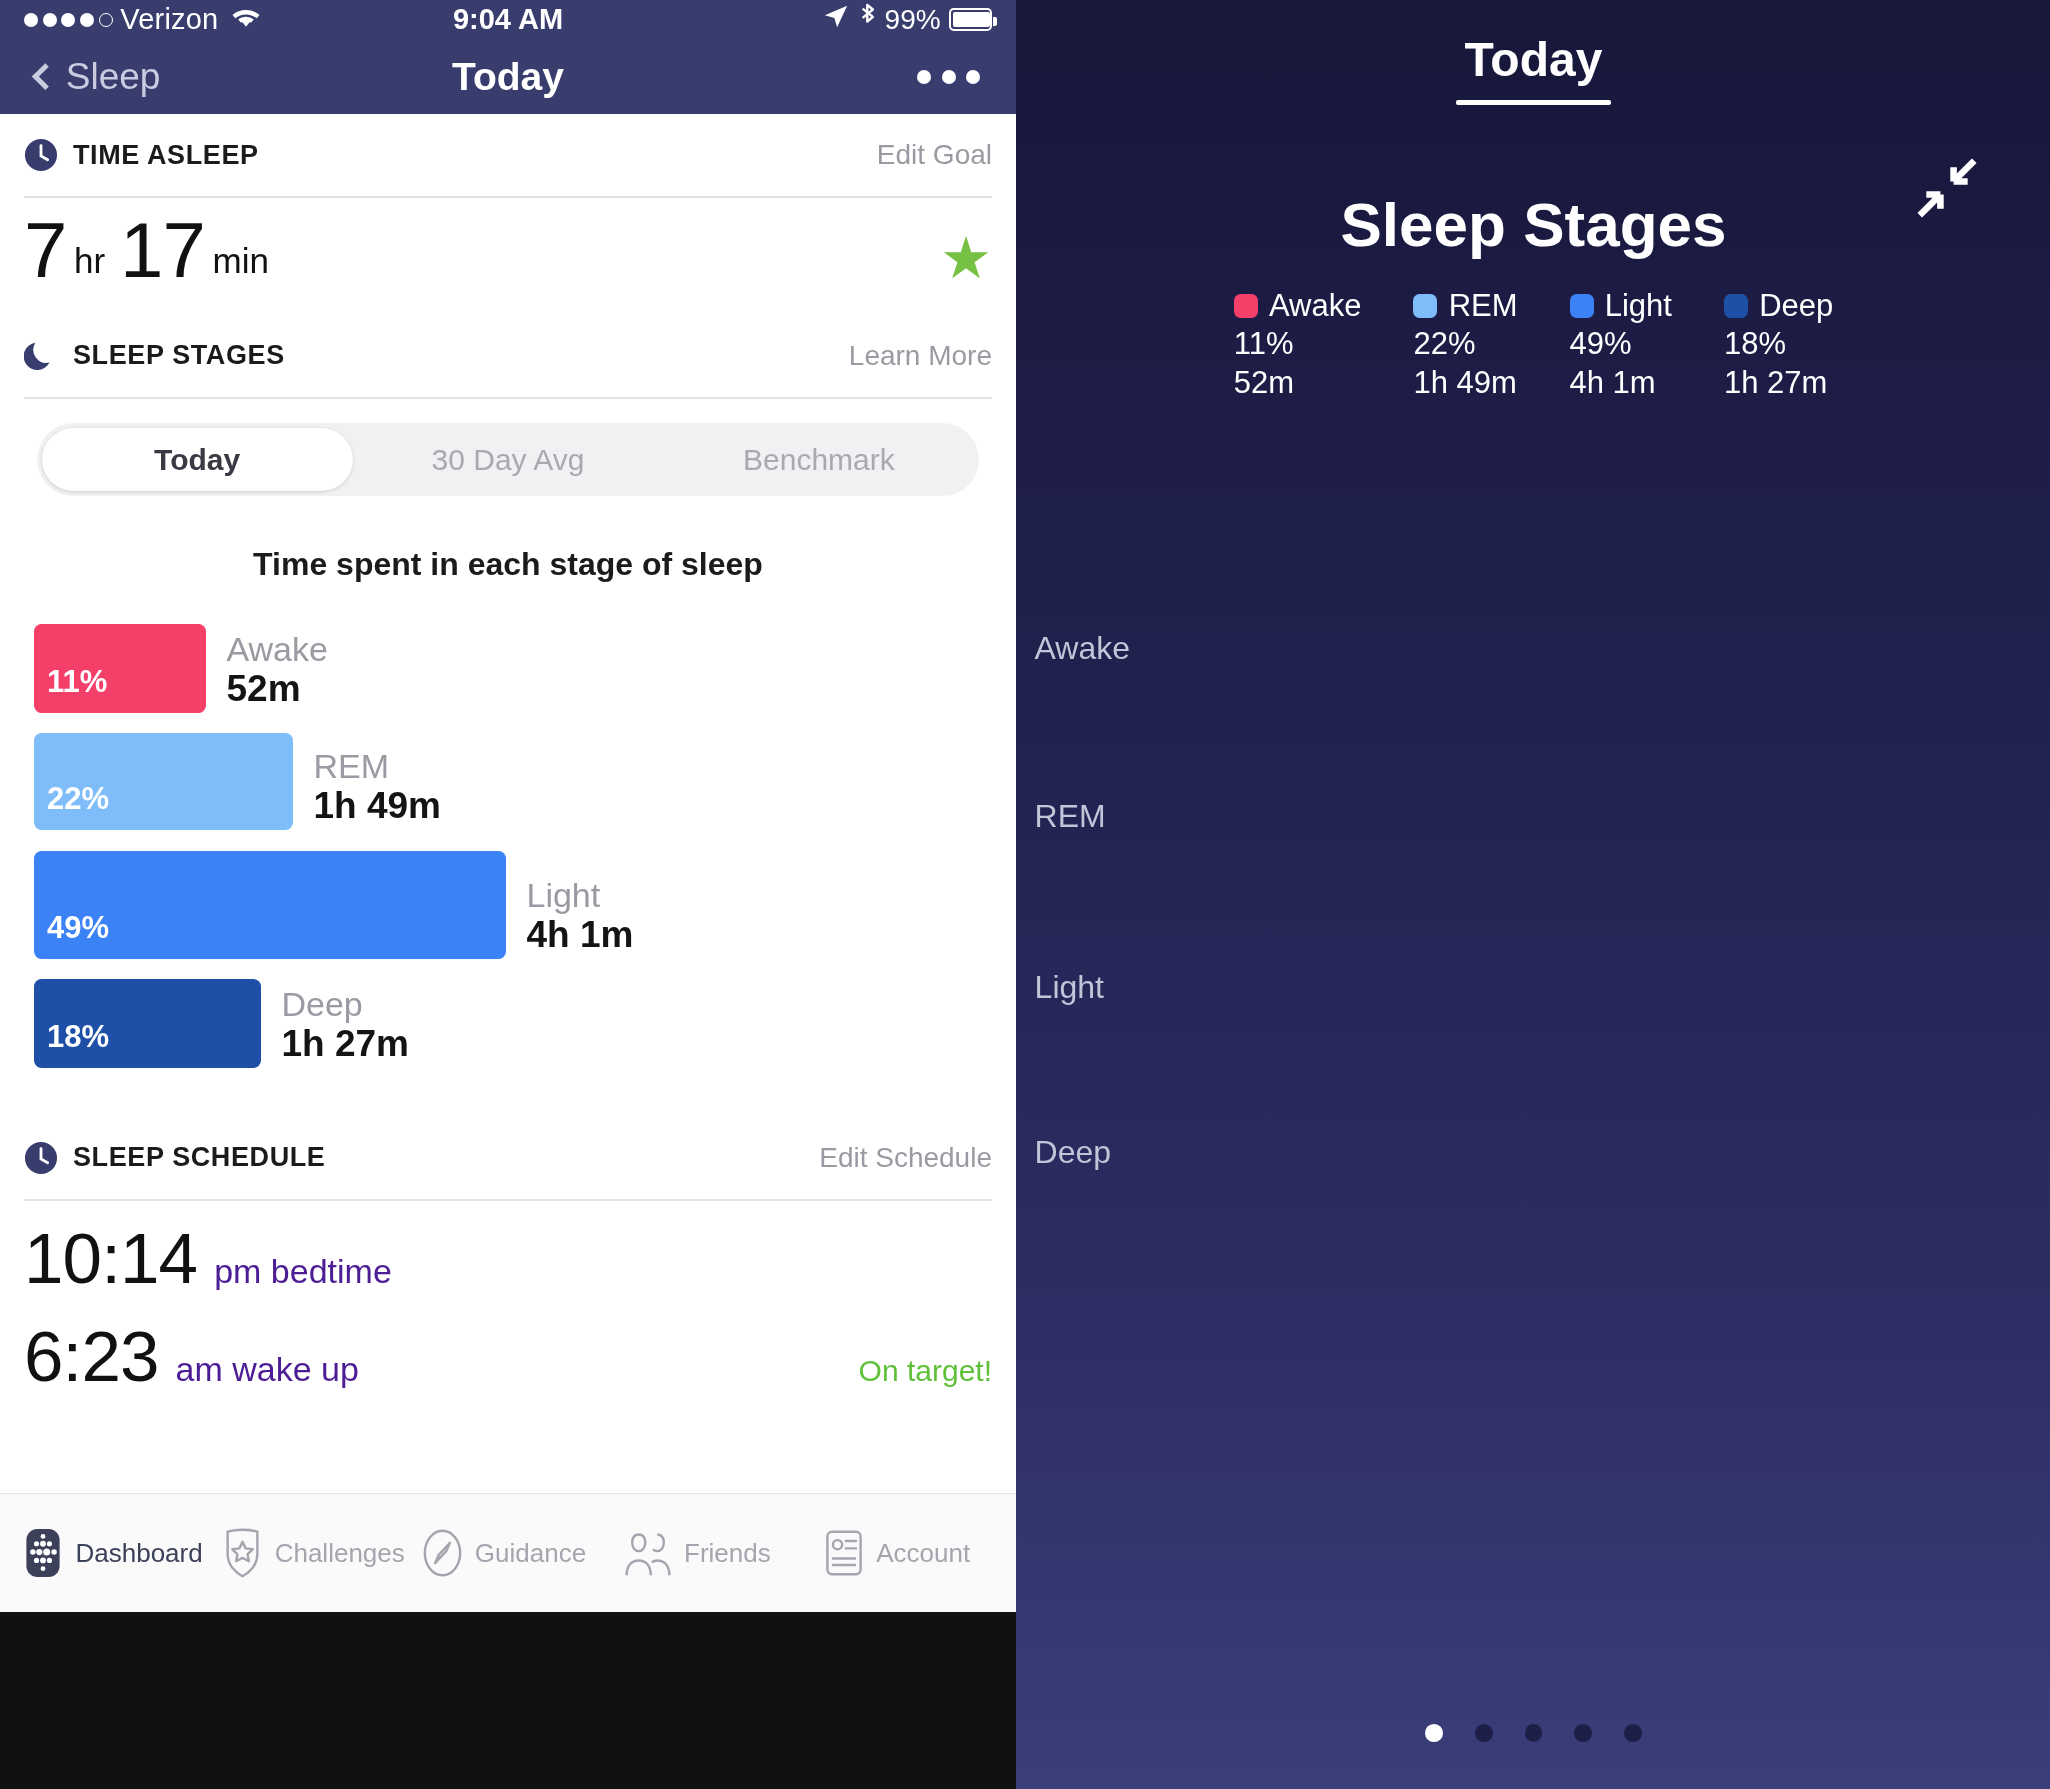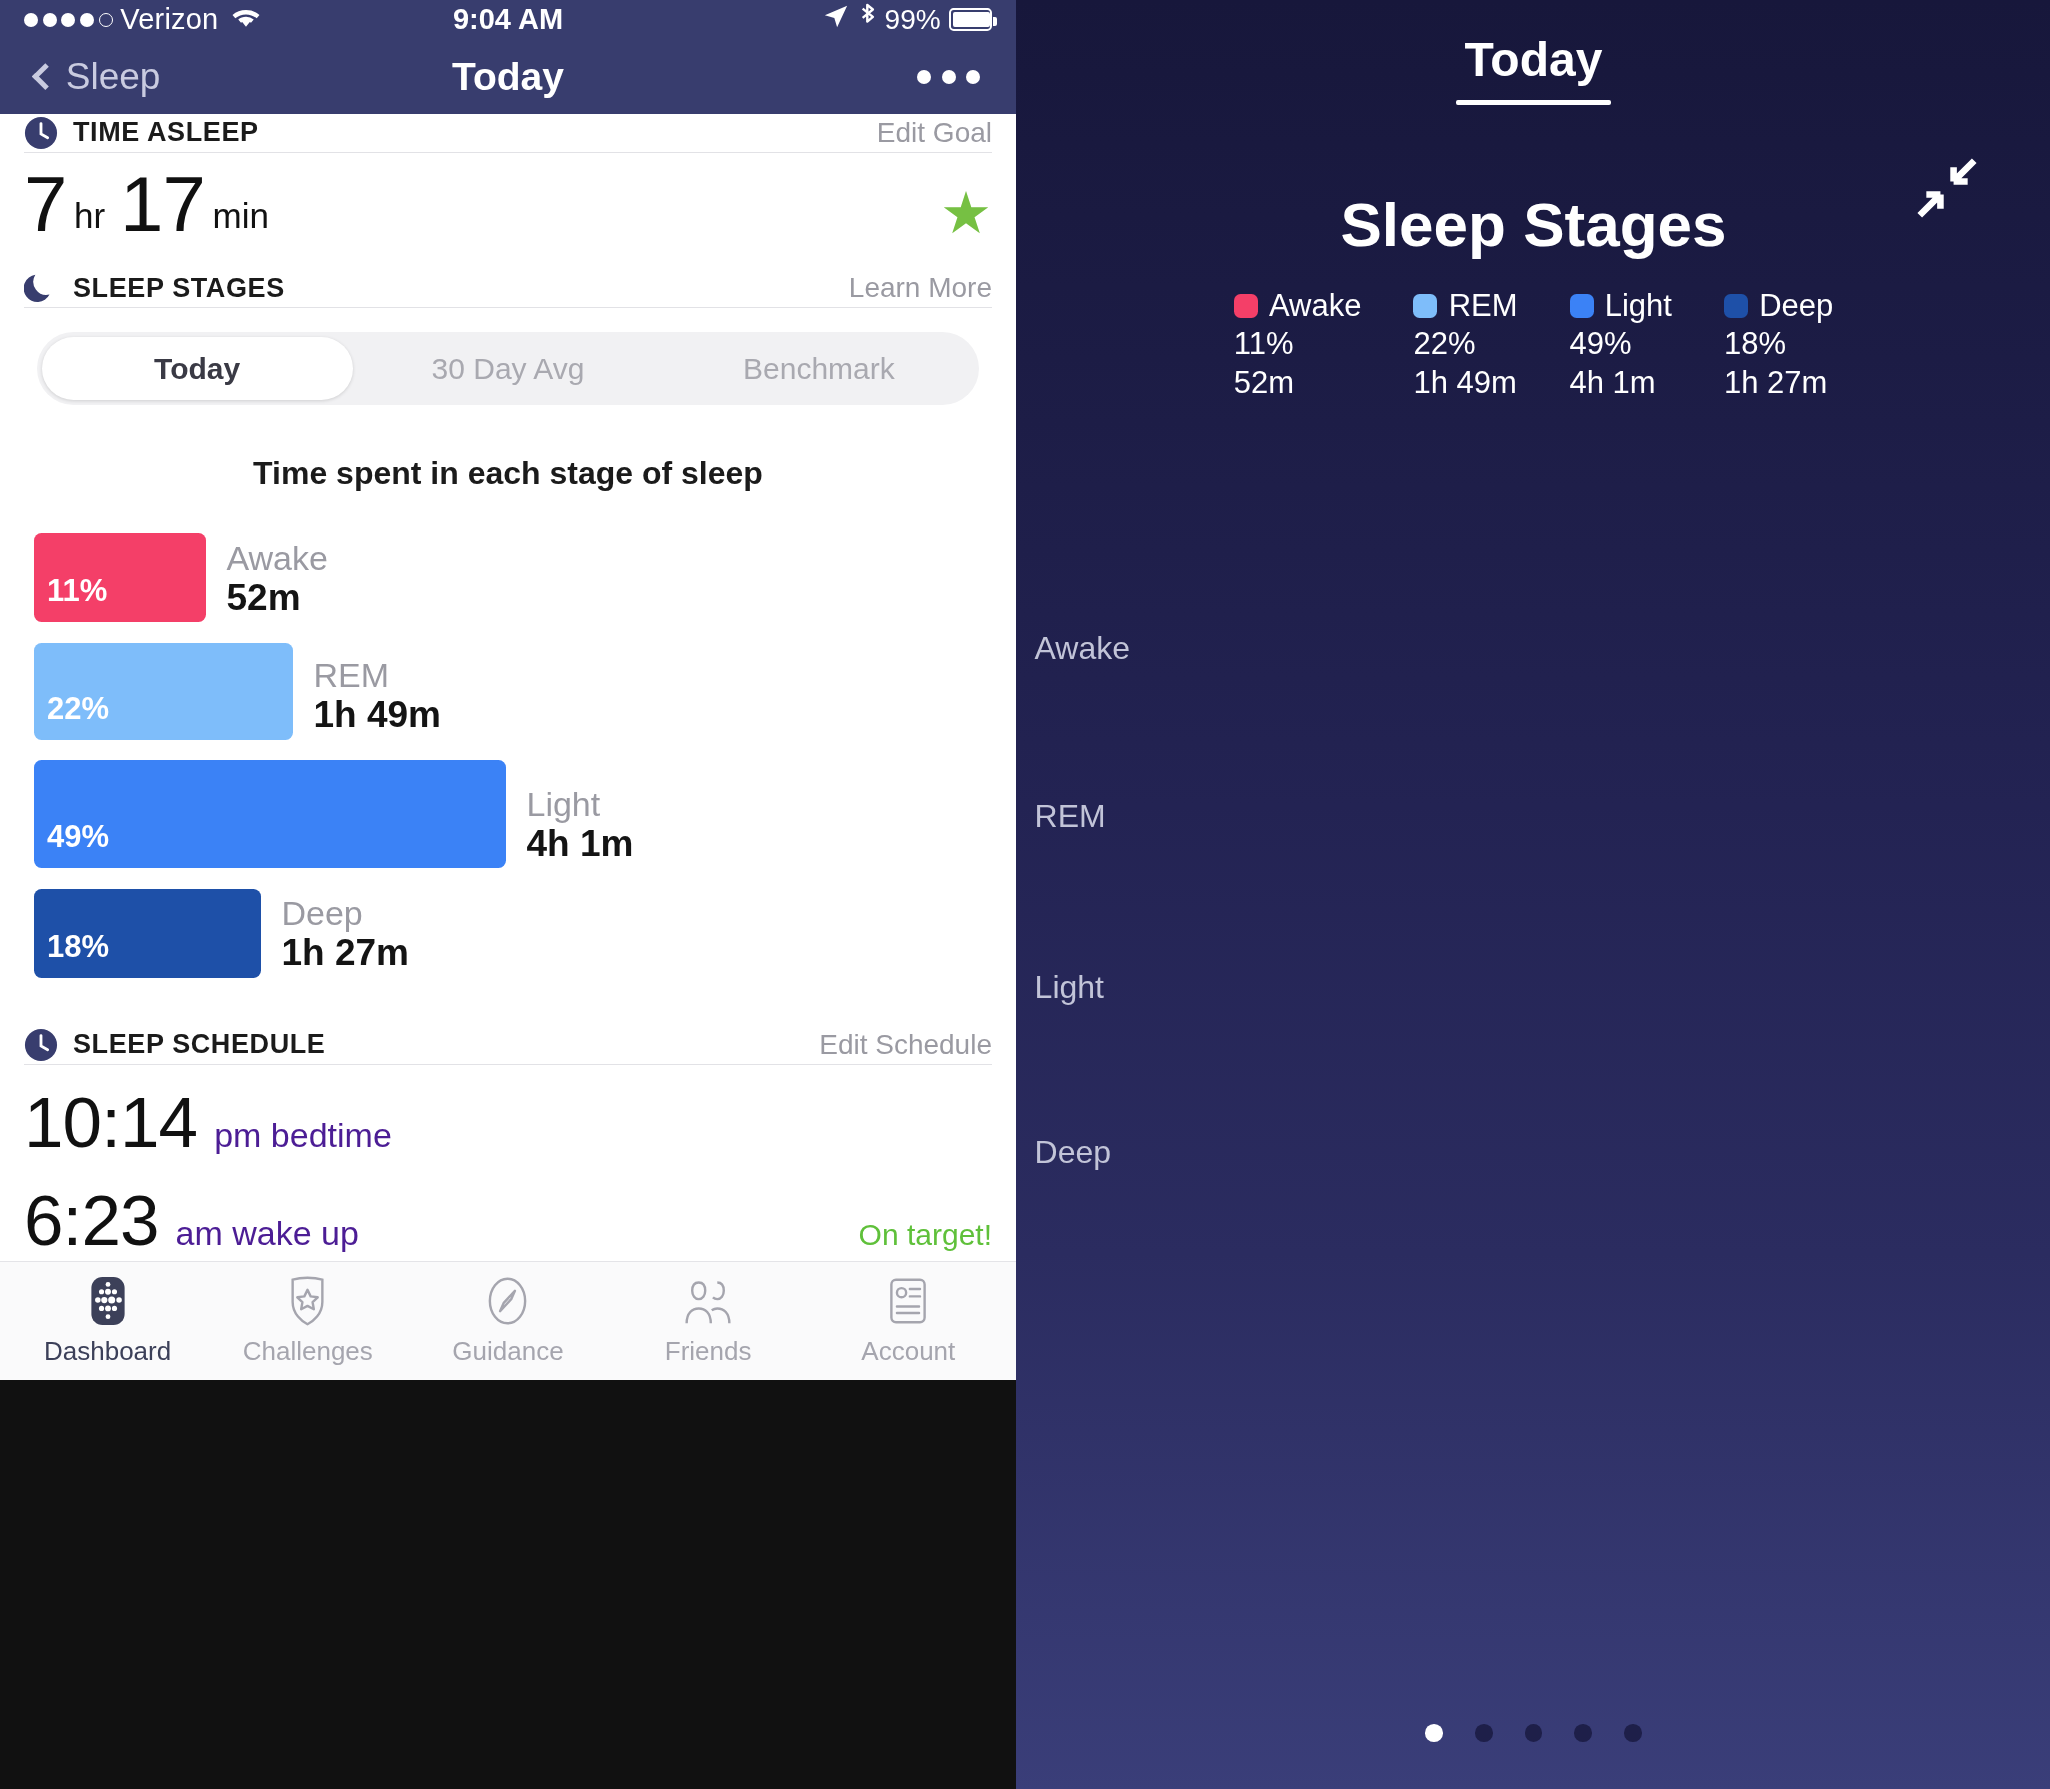--- a/index.html
+++ b/index.html
@@ -6,21 +6,21 @@
   html,body { width:2051px; height:1790px; }
   body {
     font-family:"Liberation Sans", sans-serif;
     background:#111;
     display:flex;
     overflow:hidden;
   }
 
   
   .left-panel{
-    width:1016px; height:1380px;
+    width:1016px; height:1612px;
     background:#ffffff;
     position:relative;
     display:flex; flex-direction:column;
     flex:0 0 1016px;
   }
   .status-bar{
     height:39px; background:#383D6E;
     display:flex; align-items:center;
     color:#fff; font-size:28px;
     padding:0 24px; position:relative;
@@ -98,21 +98,21 @@
   .sched-row{ display:flex; align-items:baseline; padding:9.3px 24px 0 24px;}
   .sched-time{ font-size:71px; font-weight:300; color:#111; letter-spacing:-0.9px;margin-top:8px;}
   .sched-lbl{ font-size:34px; color:#4c1d95; margin-left:17px; font-weight:300;}
   .sched-ok{ margin-left:auto; font-size:30px; color:#5FC03A;}
 
   .tabbar{
     height:119px; background:#FAFAFB; border-top:1.9px solid #E4E4E8;
     display:flex; align-items:center; justify-content:space-around;
     padding:0 7.5px;
   }
-  .tab{ display:flex; flex-direction:column; align-items:center; gap:8.4px; cursor:pointer; width:177px;}
+  .tab{ display:flex; align-items:center; gap:8.4px; cursor:pointer; width:177px;}
   .tab-ico{ height:52px; display:flex; align-items:center; justify-content:center;}
   .tab-lbl{ font-size:26px; color:#A5A5AE;}
   .tab.active .tab-lbl{ color:#3C4059; }
 
   
   .right-panel{
     flex:1; height:1790px; position:relative; overflow:hidden;
     background:linear-gradient(180deg,#191A40 0%, #1D1E47 24%, #262croppe 0%, #2B2C5C 62%, #373C74 100%);
   }
   .right-inner{

